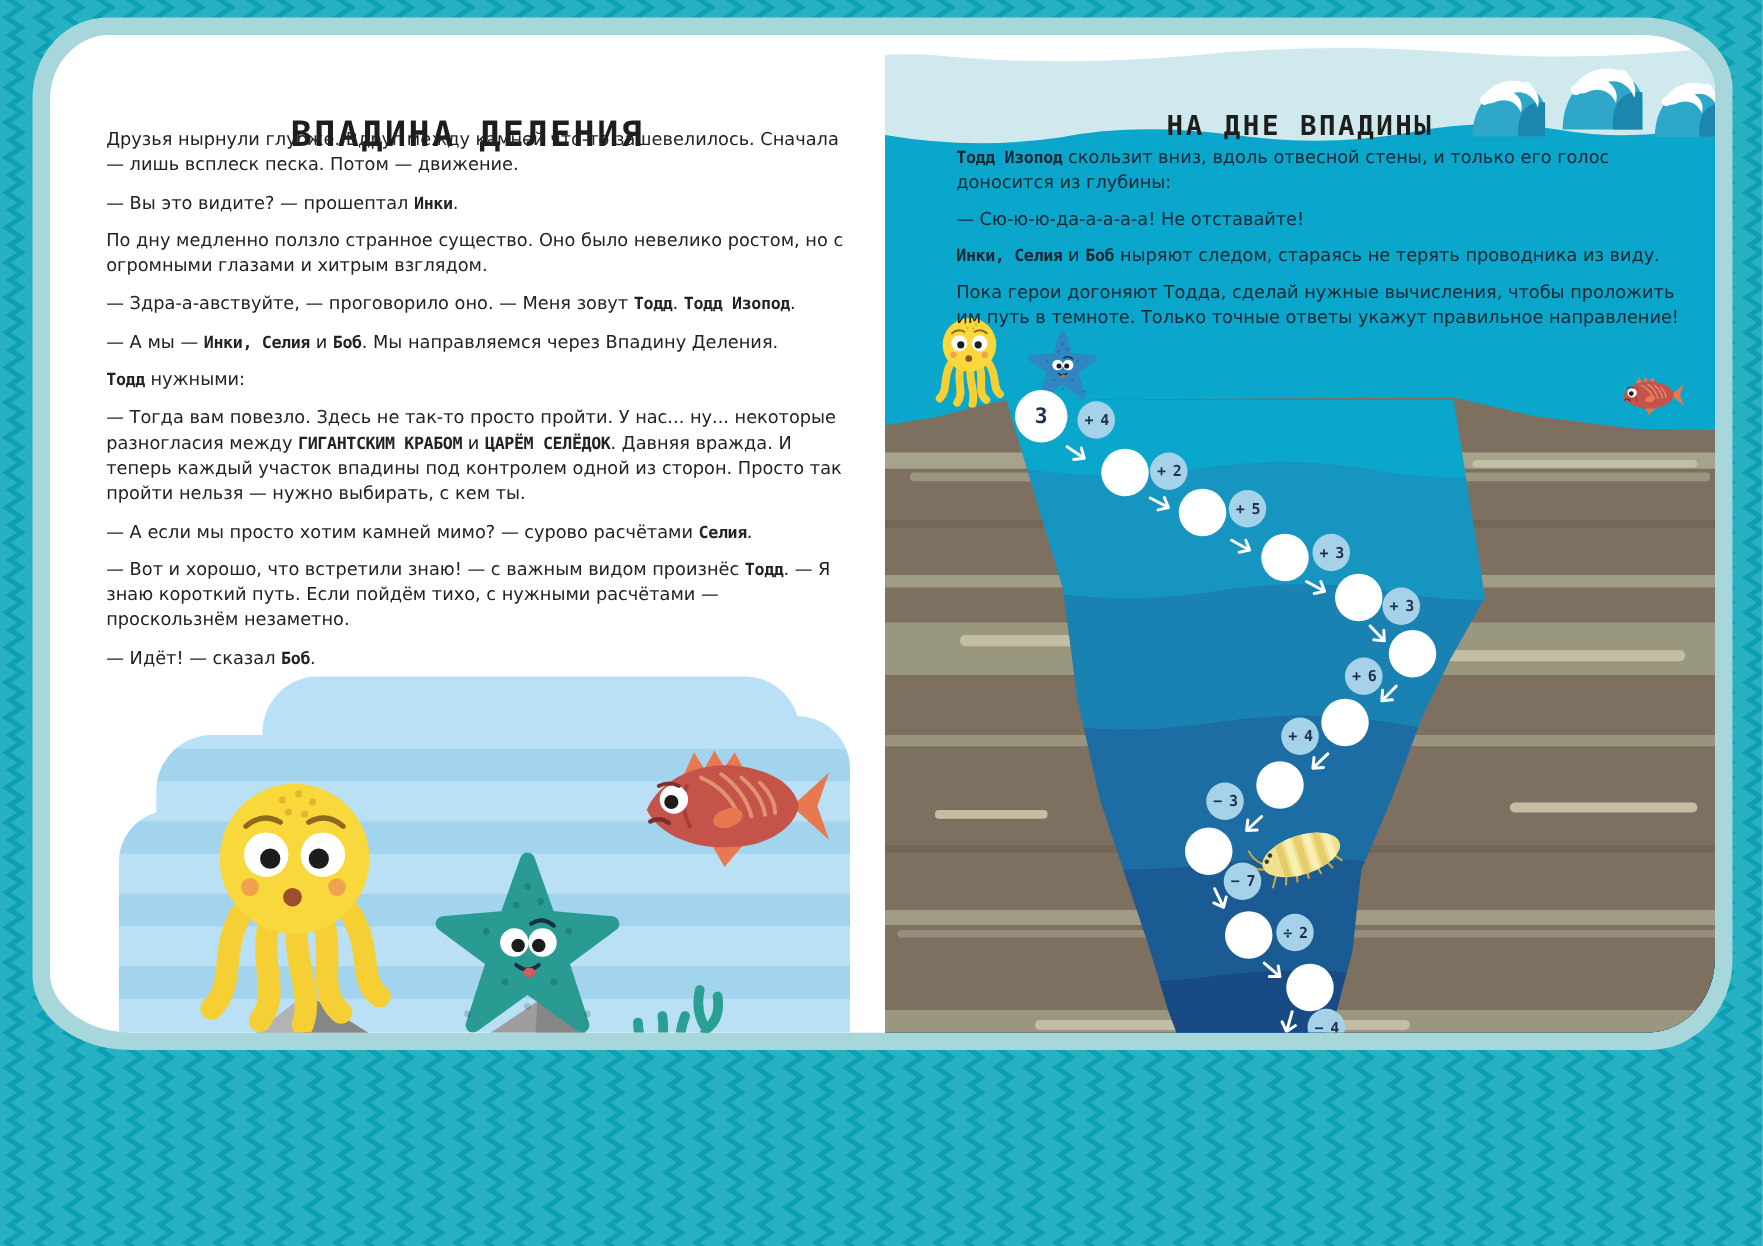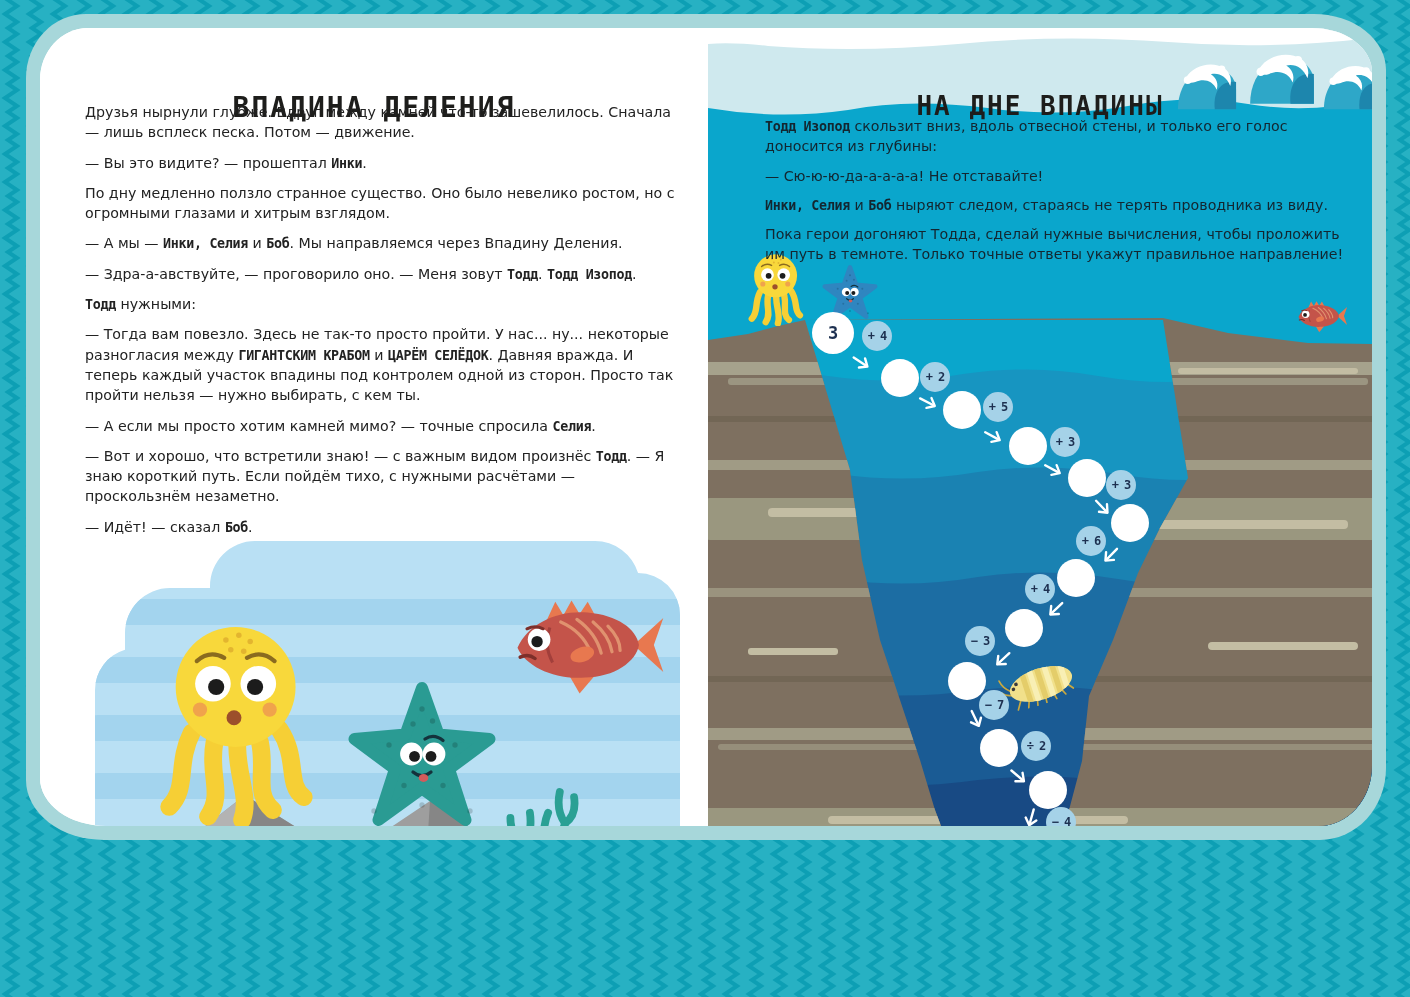--- a/index.html
+++ b/index.html
@@ -16,21 +16,21 @@
   .display{font-family:"DejaVu Sans Mono","Liberation Mono",monospace;font-weight:700;}
   .lp-title{position:absolute;top:44px;left:0;width:100%;text-align:center;font-size:28px;
     letter-spacing:2px;color:#1d1d1b;}
   .lp-text{position:absolute;top:74px;left:45px;width:592px;font-size:14.2px;line-height:1.43;color:#222;}
   .lp-text p{margin:0 0 10px 0;}
   .seg-b{font-weight:400;}
   .seg-n{font-family:"DejaVu Sans Mono","Liberation Mono",monospace;font-weight:700;font-size:.94em;letter-spacing:-.3px;}
   .lp-illustration{position:absolute;left:55px;top:505px;width:590px;height:412px;}
   .page-num-left{position:absolute;left:20px;top:894px;font-size:18px;color:#222;}
 
-  .rp-title{position:absolute;top:46px;left:0;width:100%;text-align:center;font-size:26px;
+  .rp-title{position:absolute;top:46px;left:0;width:100%;text-align:center;font-size:22px;
     letter-spacing:2px;color:#1d1d1b;z-index:4;}
   .rp-text{position:absolute;top:88px;left:57px;width:600px;font-size:14.2px;line-height:1.43;
     color:#132630;z-index:4;}
   .rp-text p{margin:0 16px 9px 0;}
 
   .chain-circle{position:absolute;background:#fff;border-radius:50%;z-index:5;
     display:flex;align-items:center;justify-content:center;
     font-family:"DejaVu Sans Mono","Liberation Mono",monospace;font-weight:700;
     font-size:17px;color:#1d3050;}
   .op-badge{position:absolute;width:30px;height:30px;border-radius:50%;background:#a5d2e8;z-index:5;
@@ -183,25 +183,25 @@
 
   <div class="page-wrap">
     <div class="pages">
 
       <section class="left-page">
         <h1 class="lp-title display">ВПАДИНА ДЕЛЕНИЯ</h1>
         <div class="lp-text" id="lp-paras">
             <p><span>Друзья нырнули глубже. Вдруг между камней что-то зашевелилось. Сначала — лишь всплеск песка. Потом — движение.</span></p>
             <p><span>—  Вы это видите? — прошептал </span><span class="seg-n">Инки</span><span>.</span></p>
             <p><span>По дну медленно ползло </span><span class="seg-b">странное существо</span><span>. Оно было невелико ростом, но с огромными глазами и хитрым взглядом.</span></p>
+            <p><span>—  Здра-а-авствуйте, — проговорило оно. — Меня зовут </span><span class="seg-n">Тодд</span><span>. </span><span class="seg-n">Тодд Изопод</span><span>.</span></p>
             <p><span>—  А мы — </span><span class="seg-n">Инки, Селия</span><span> и </span><span class="seg-n">Боб</span><span>. Мы направляемся через Впадину Деления.</span></p>
-            <p><span>—  Здра-а-авствуйте, — проговорило оно. — Меня зовут </span><span class="seg-n">Тодд</span><span>. </span><span class="seg-n">Тодд Изопод</span><span>.</span></p>
             <p><span class="seg-n">Тодд</span><span> нужными:</span></p>
             <p><span>—  Тогда вам повезло. Здесь не так-то просто пройти. У нас... ну... некоторые разногласия между </span><span class="seg-n">ГИГАНТСКИМ КРАБОМ</span><span> и </span><span class="seg-n">ЦАРЁМ СЕЛЁДОК</span><span>. Давняя вражда. И теперь </span><span class="seg-b">каждый участок впадины под контролем</span><span> одной из сторон. Просто так пройти нельзя — нужно выбирать, с кем ты.</span></p>
-            <p><span>—  А если мы просто хотим </span><span class="seg-b">камней мимо</span><span>? — точные спросила </span><span class="seg-n">Селия</span><span>.</span></p>
+            <p><span>—  А если мы просто хотим </span><span class="seg-b">камней мимо</span><span>? — сурово расчётами </span><span class="seg-n">Селия</span><span>.</span></p>
             <p><span>—  Вот и хорошо, что встретили знаю! — с важным видом произнёс </span><span class="seg-n">Тодд</span><span>. — Я знаю короткий путь. Если пойдём тихо, с нужными расчётами — </span><span class="seg-b">проскользнём незаметно</span><span>.</span></p>
             <p><span>—  Идёт! — сказал </span><span class="seg-n">Боб</span><span>.</span></p>
           </div>
 
         <svg class="lp-illustration" viewBox="0 0 590 412">
           <defs>
             <clipPath id="blobclip">
               <rect x="30" y="55" width="525" height="310" rx="45"></rect>
               <rect x="115" y="8" width="430" height="120" rx="45"></rect>
               <rect x="0" y="115" width="125" height="235" rx="42"></rect>

